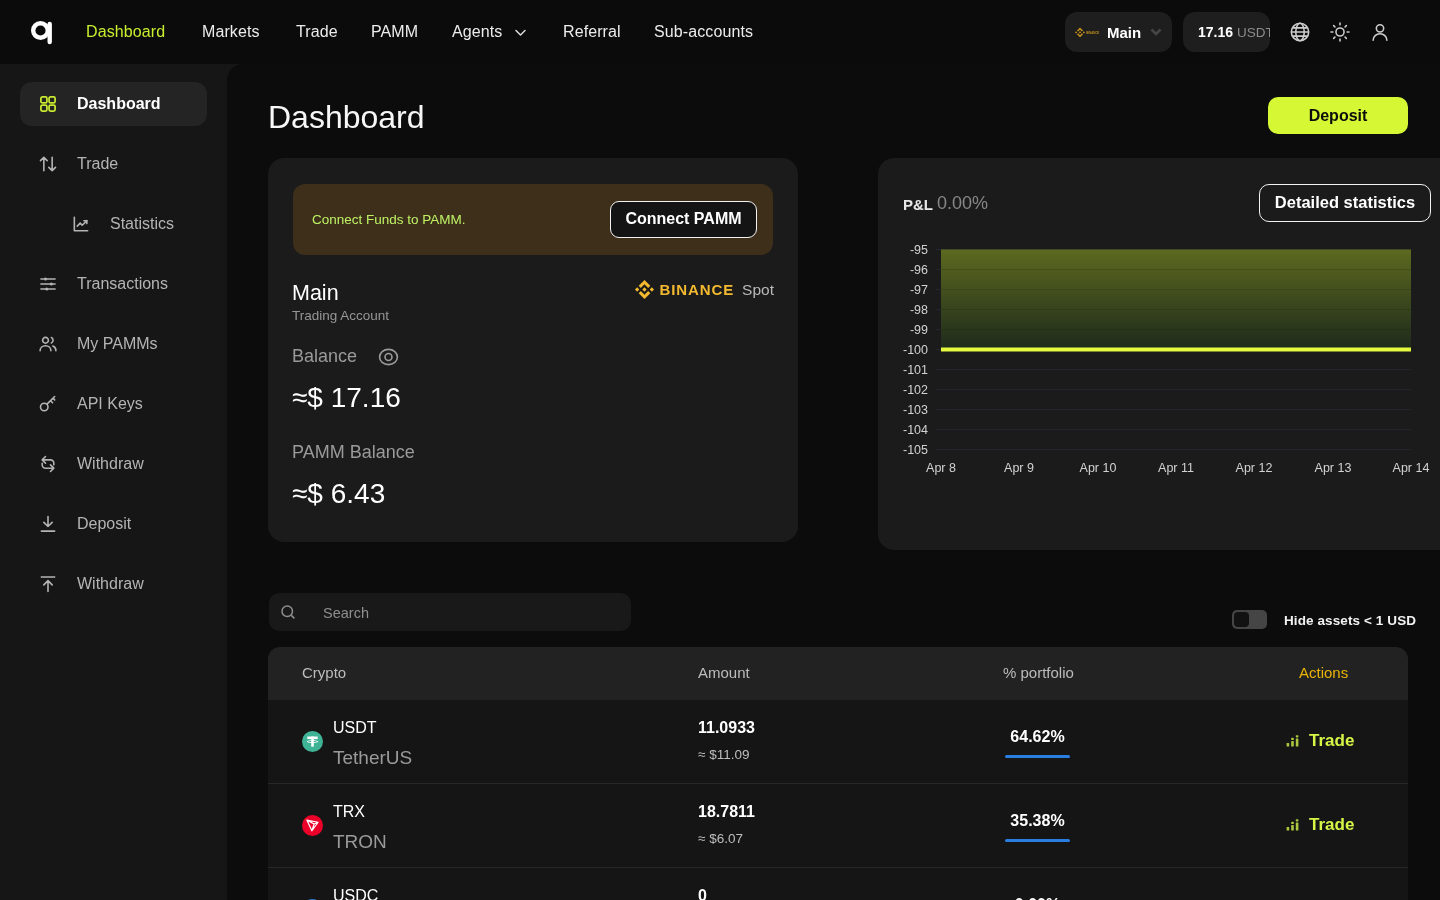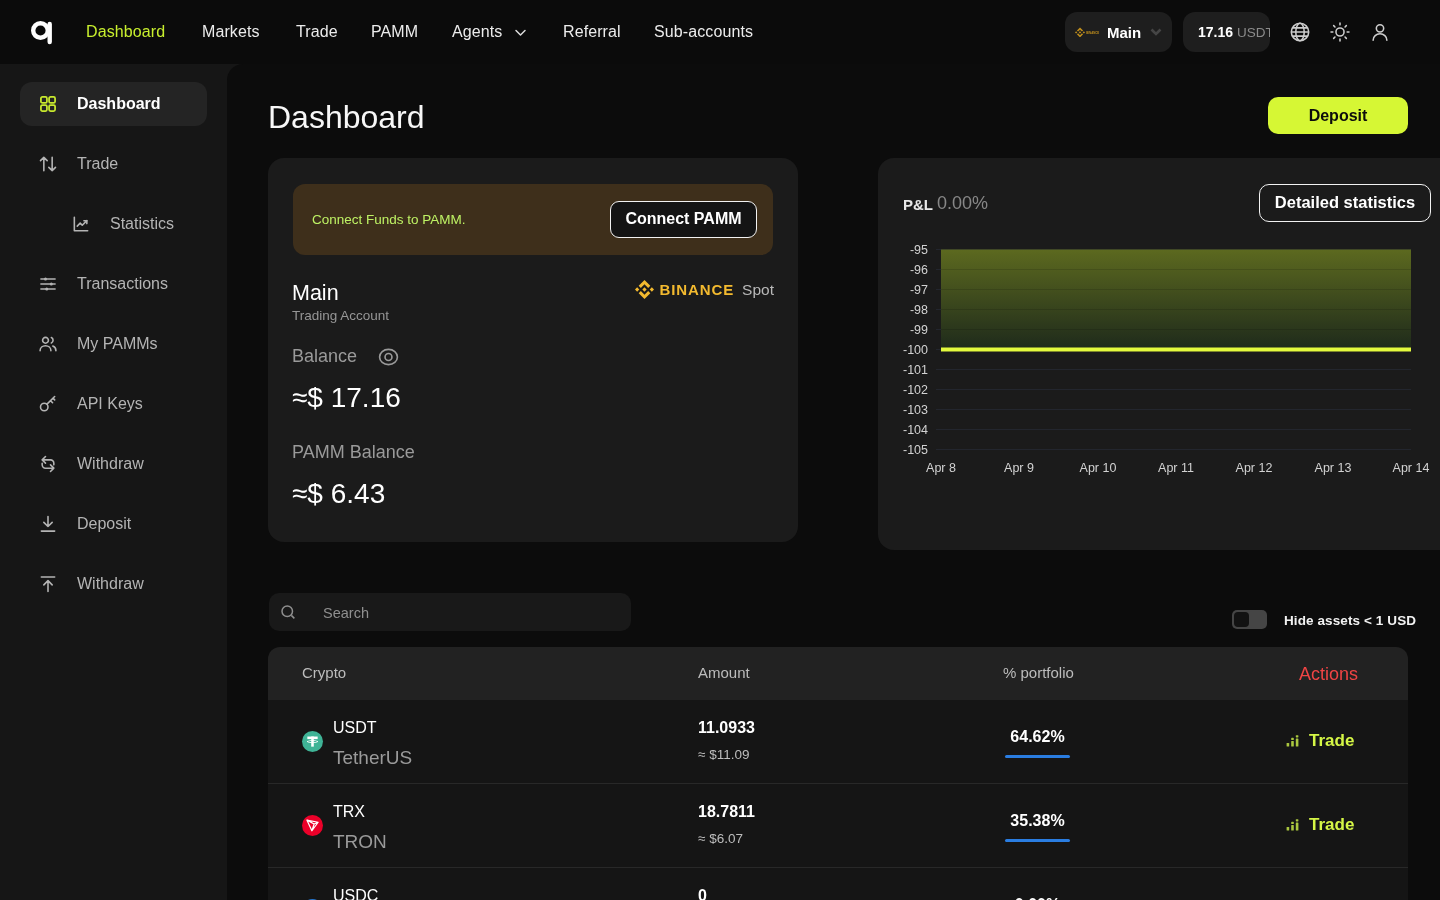--- a/index.html
+++ b/index.html
@@ -244,21 +244,21 @@
   <div class="abs" style="left:1232px;top:610px;width:35px;height:19px;background:#454545;border-radius:5px;">
     <div class="abs" style="left:2px;top:2px;width:15px;height:15px;background:#121212;border-radius:4px;"></div>
   </div>
   <div class="abs" style="left:1284px;top:613px;font-size:13.5px;font-weight:bold;color:#f2f2f2;letter-spacing:.1px;">Hide assets &lt; 1 USD</div>
 
   <div class="abs" style="left:268px;top:647px;width:1140px;height:253px;overflow:hidden;border-radius:12px 12px 0 0;">
     <div class="abs" style="left:0;top:0;width:1140px;height:53px;background:#222222;">
       <span class="abs" style="left:34px;top:17px;font-size:15px;color:#bcbcbc;">Crypto</span>
       <span class="abs" style="left:430px;top:17px;font-size:15px;color:#bcbcbc;">Amount</span>
       <span class="abs" style="left:735px;top:17px;font-size:15px;color:#bcbcbc;">% portfolio</span>
-      <span class="abs" style="left:1031px;top:17px;font-size:18px;color:#ef4444;text-align:center;">Actions</span>
+      <span class="abs" style="left:1031px;top:17px;font-size:15px;color:#eab308;text-align:center;">Actions</span>
     </div>
     <div class="row" style="top:53px;">
       <div class="abs" style="left:34px;top:31px;width:21px;height:21px;border-radius:50%;background:#3fb396;"></div>
       <svg class="abs" style="left:34px;top:31px;" width="21" height="21" viewBox="0 0 22 22">
           <g fill="#fff">
             <rect x="5.6" y="5.8" width="10.8" height="2.7"></rect>
             <rect x="9.65" y="5.8" width="2.7" height="10.6"></rect>
             <path d="M11 9.7c-3.3 0-5.9.6-5.9 1.4 0 .7 2.3 1.3 5.2 1.4v-1h1.4v1c2.9-.1 5.2-.7 5.2-1.4 0-.8-2.6-1.4-5.9-1.4zm0 2c-2.7 0-4.7-.3-4.7-.6s2-.6 4.7-.6 4.7.3 4.7.6-2 .6-4.7.6z"></path>
           </g>
         </svg>

